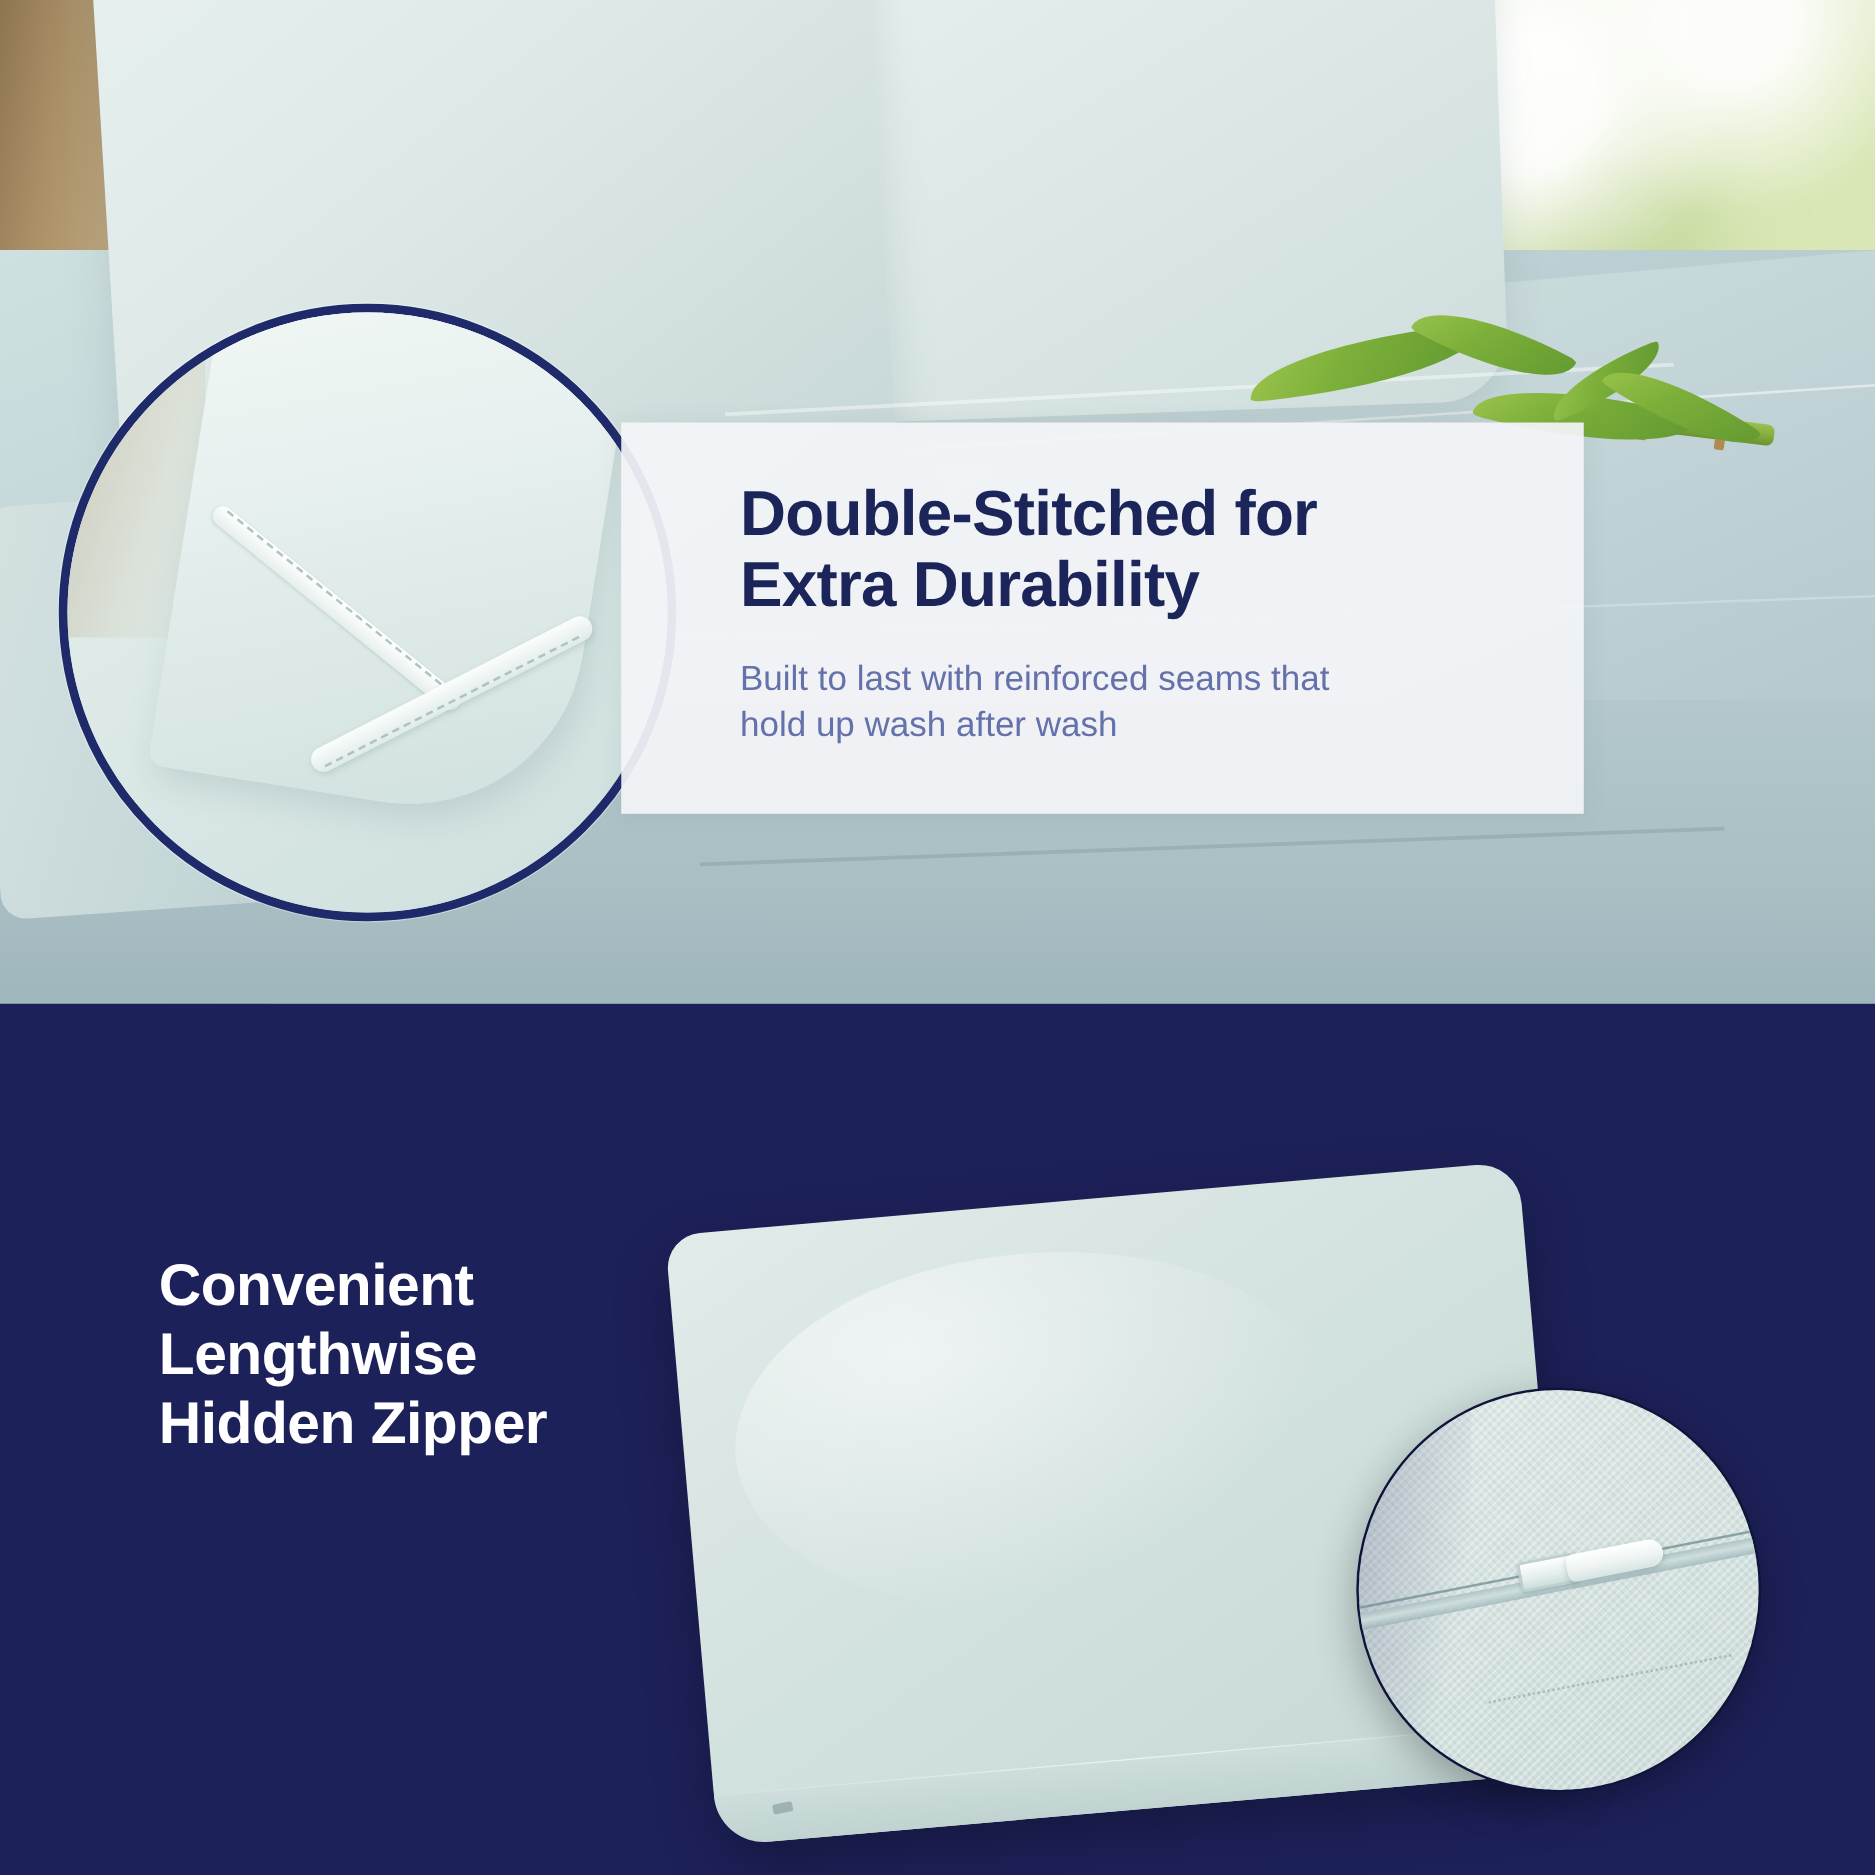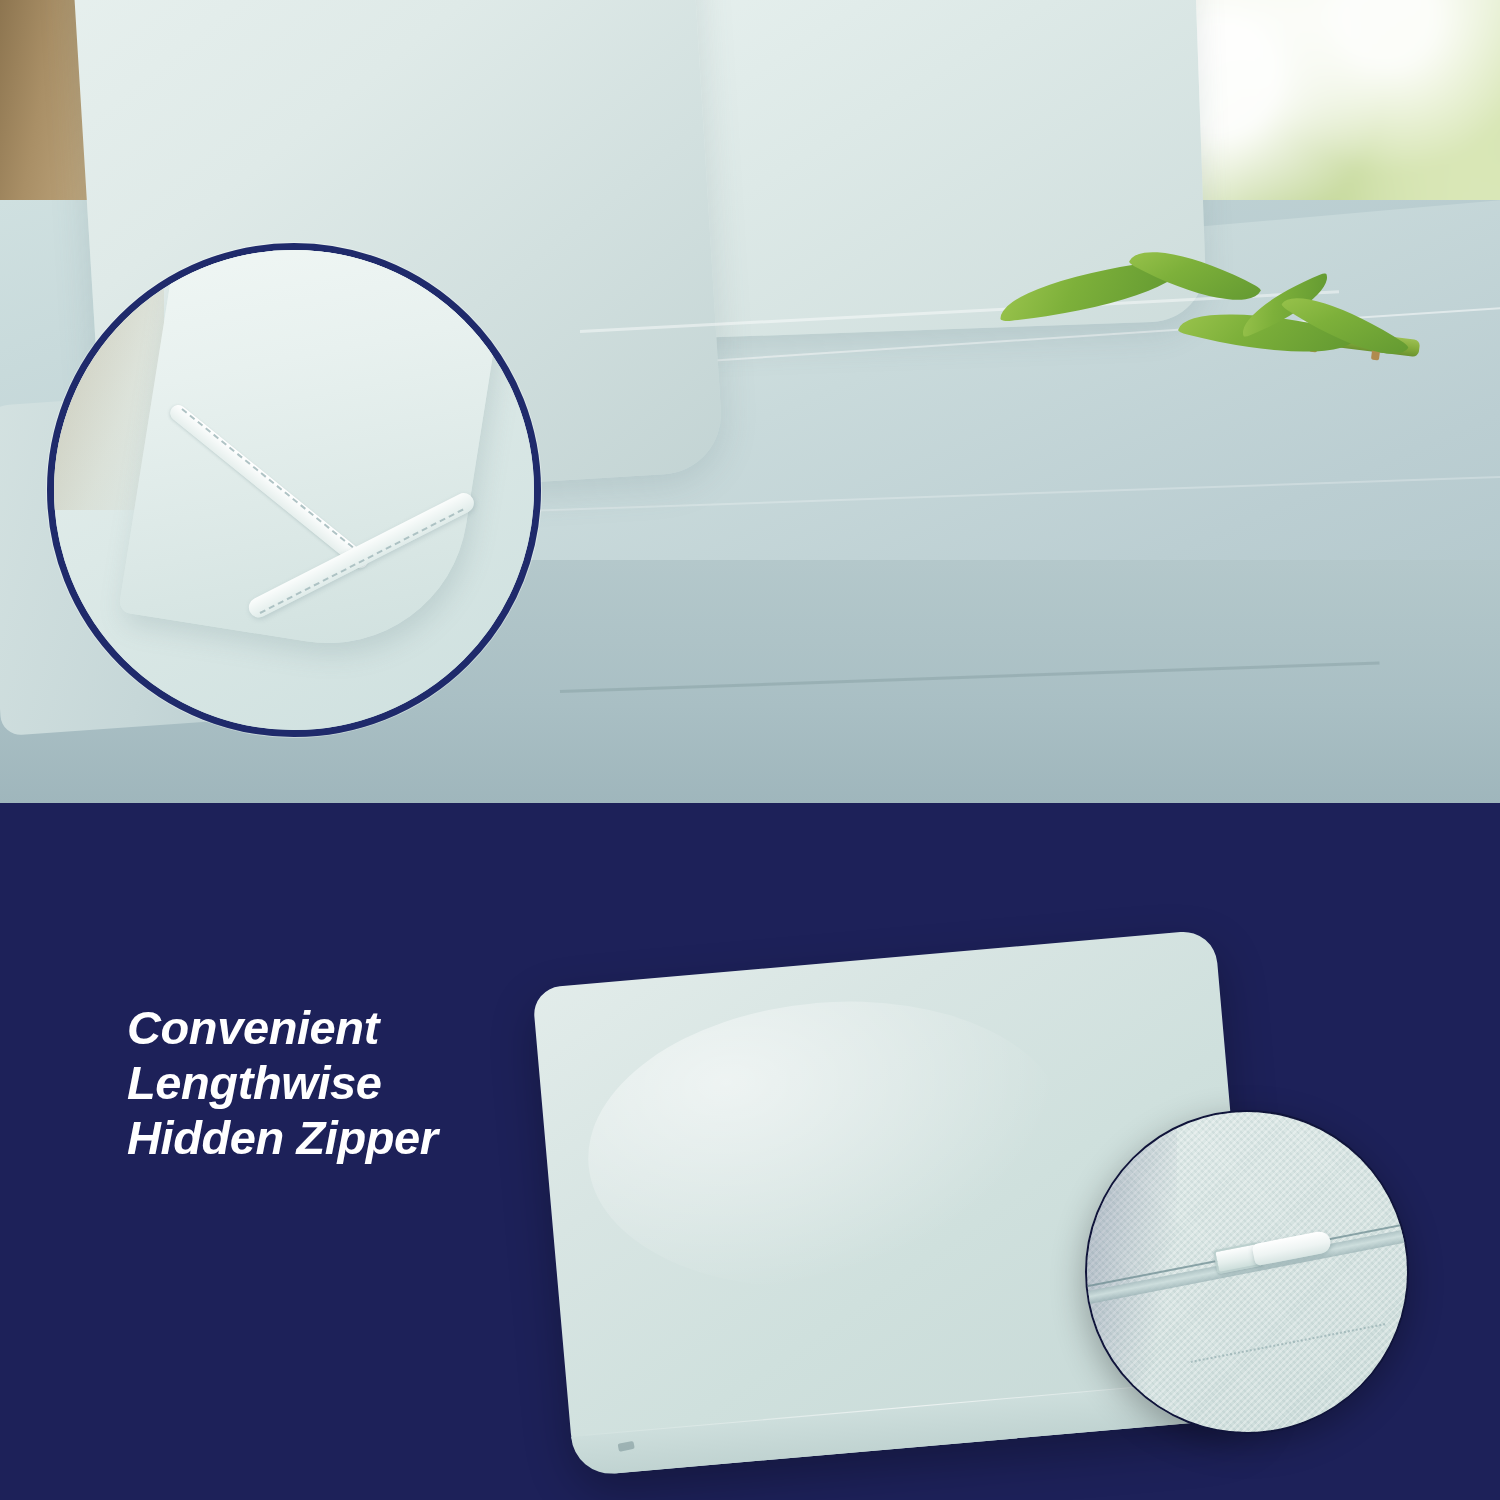--- a/index.html
+++ b/index.html
@@ -159,21 +159,21 @@
   }
 
   
   .panel-bottom{
     position:absolute;left:0;top:803px;width:1500px;height:697px;
     background:#1d2159;overflow:hidden;
   }
   .bottom-copy{position:absolute;left:127px;top:198px;width:470px;}
   .headline-2{
     font-size:47px;line-height:1.17;font-weight:bold;letter-spacing:-.4px;
-    color:#ffffff;white-space:pre-line;margin:0;font-style:italic;
+    color:#ffffff;white-space:pre-line;margin:0;
   }
   .subcopy-2{
     margin-top:62px;font-size:27px;line-height:1.35;font-weight:normal;
     color:#8e99c8;white-space:pre-line;
   }
 
   
   .pillow-main{
     position:absolute;left:552px;top:155px;width:685px;height:490px;
     background:linear-gradient(150deg,#e2ecea 0%,#d8e5e3 28%,#cfe0dd 58%,#c6d8d6 100%);
@@ -286,20 +286,28 @@
     <div class="circle-stitch">
       <div class="cs-bg"></div>
       <div class="cs-shadowwall"></div>
       <div class="cs-corner"></div>
       <div class="cs-hem"></div>
       <div class="cs-stitch"></div>
       <div class="cs-hem2"></div>
       <div class="cs-stitch2"></div>
     </div>
 
+    <div class="text-card">
+      <div class="card-inner">
+        <h2 class="headline">Double-Stitched for
+Extra Durability</h2>
+        <p class="subcopy">Built to last with reinforced seams that
+hold up wash after wash</p>
+      </div>
+    </div>
   </div>
 
   <div class="panel-bottom">
 
     <div class="pillow-main">
       <div class="pm-sheen"></div>
       <div class="pm-fold"></div>
       <div class="pm-lip"></div>
       <div class="pm-zipper-tab"></div>
     </div>

